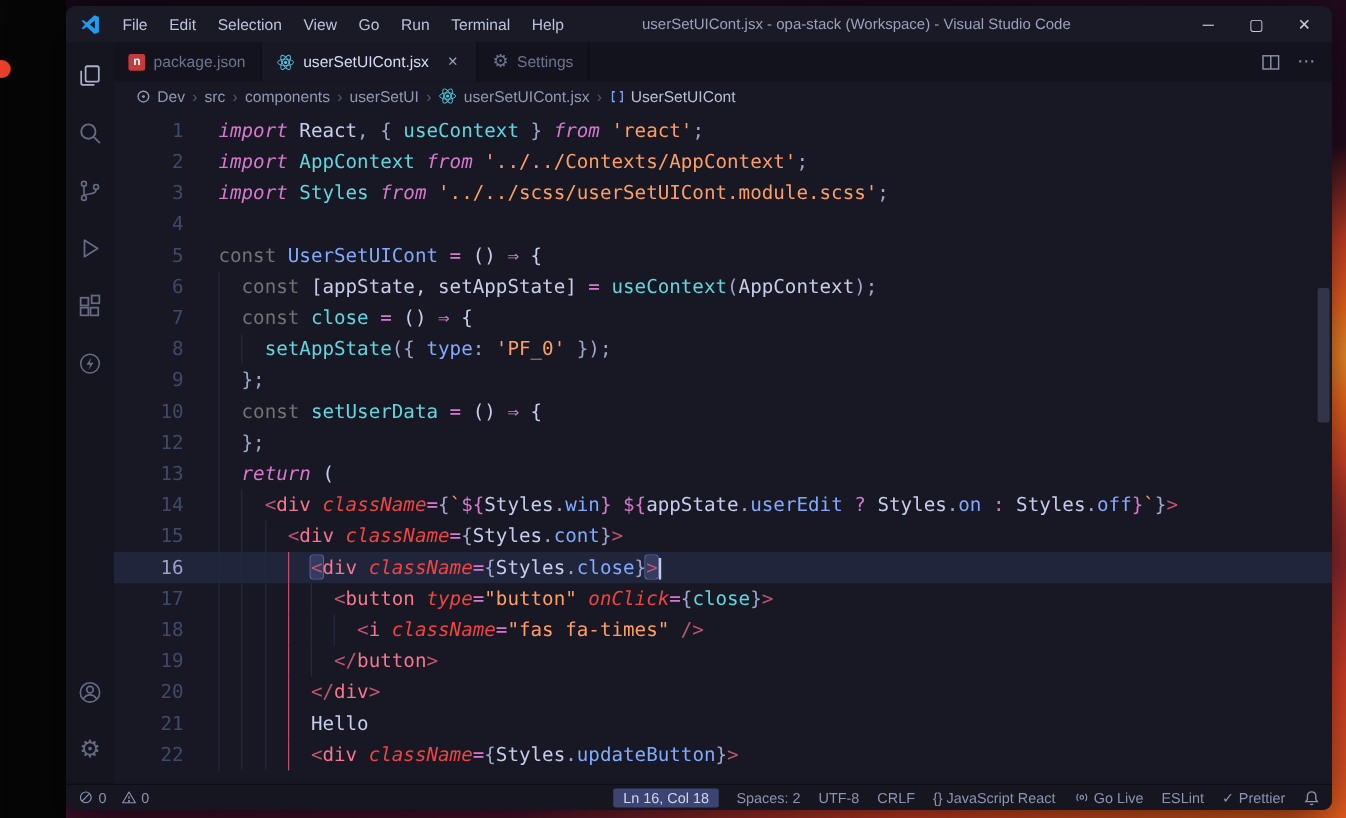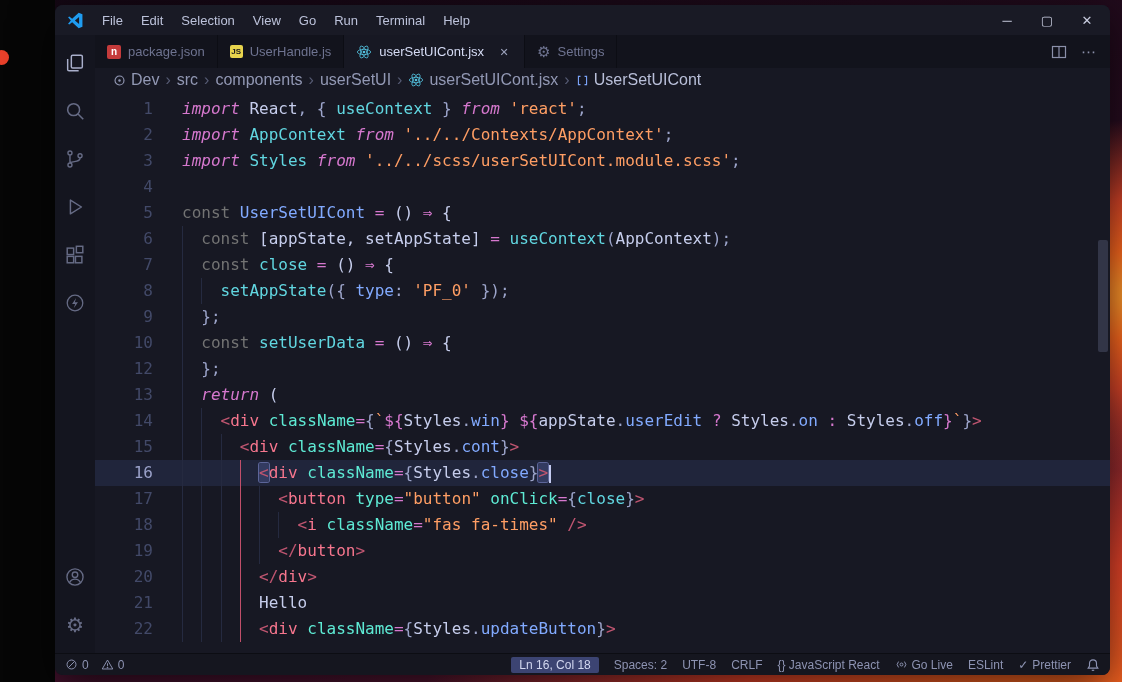--- a/index.html
+++ b/index.html
@@ -46,21 +46,21 @@
   .tab-close { margin-left:5px; font-size:11px; color:#9ba1bb; width:16px; height:16px; line-height:16px; text-align:center; border-radius:3px; }
   .tab-actions { margin-left:auto; display:flex; align-items:center; gap:14px; padding-right:14px; color:#8b90aa; }
   .icon { display:inline-flex; align-items:center; justify-content:center; }
   .fi { display:inline-flex; align-items:center; justify-content:center; font-weight:bold; border-radius:2px; }
   .fi.npm { width:14px; height:14px; background:#c53b3b; color:#fff; font-size:10px; }
   .fi.js  { width:13px; height:13px; background:#e8d44d; color:#1c1c1c; font-size:8px; }
   .glyph { font-size:15px; line-height:1; }
 
   
   .breadcrumbs { height:24px; flex:0 0 auto; display:flex; align-items:center; padding-left:16px;
-    font-size:16px; color:#9298b4; background:#171823; }
+    font-size:13px; color:#9298b4; background:#171823; }
   .crumb { display:flex; align-items:center; gap:5px; padding:0 2px; white-space:nowrap; }
   .crumb-sep { color:#565b74; margin:0 4px; }
   .crumb:last-child { color:#b9bfd9; }
 
   
   .editor { flex:1; position:relative; overflow:hidden; background:#171823; padding-top:4px; }
   .row { display:flex; height:26px; line-height:26px; font-family:"DejaVu Sans Mono",monospace; font-size:16px; white-space:pre; }
   .ln { width:73px; flex:0 0 73px; text-align:right; padding-right:15px; color:#424968; }
   .lc { position:relative; padding-left:14px; flex:1; }
   .row.current { background:#20253b; }
@@ -70,21 +70,21 @@
   .caret { display:inline-block; width:2px; height:18px; background:#c3caf0; vertical-align:middle; margin-left:1px; }
   .bm { background:#333b61; box-shadow:0 0 0 1px #5c6599; border-radius:2px; }
 
   .t-w  { color:#c6cdec; }
   .t-p  { color:#9da5cb; }
   .t-ki { color:#d678ce; font-style:italic; }
   .t-k  { color:#737373; }
   .t-pk { color:#d678ce; }
   .t-c  { color:#61d6e0; }
   .t-b  { color:#82aaff; }
-  .t-ai { color:#5eead4; }
+  .t-ai { color:#ef4444; font-style:italic; }
   .t-s  { color:#ff9e64; }
   .t-r  { color:#f7768e; }
   .t-rp { color:#bf5570; }
 
   .scrollbar { position:absolute; top:0; right:0; width:14px; height:100%; }
   .scroll-thumb { position:absolute; top:148px; right:2px; width:10px; height:112px; background:rgba(150,158,200,.22); border-radius:2px; }
 
   
   .statusbar { height:22px; flex:0 0 auto; background:#15161f; border-top:1px solid #0c0d13;
     display:flex; align-items:center; font-size:12px; color:#8d93b2; padding:0 10px; }
@@ -112,20 +112,21 @@
       <div class="menu-bar">
           <div class="menu-item">File</div>
           <div class="menu-item">Edit</div>
           <div class="menu-item">Selection</div>
           <div class="menu-item">View</div>
           <div class="menu-item">Go</div>
           <div class="menu-item">Run</div>
           <div class="menu-item">Terminal</div>
           <div class="menu-item">Help</div>
         </div>
+      <div class="window-title">userSetUICont.jsx - opa-stack (Workspace) - Visual Studio Code</div>
       <div class="window-controls">
         <span class="wc">─</span>
         <span class="wc">▢</span>
         <span class="wc">✕</span>
       </div>
     </div>
 
     <div class="content">
       <div class="activity-bar">
         <div style="display:flex;flex-direction:column;align-items:center;">
@@ -183,26 +184,20 @@
           </div>
       </div>
 
       <div class="editor-col">
         <div class="tabbar">
             <div class="tab">
               <span class="icon">
                 <span class="fi npm">n</span>
               </span>
               <span class="tab-label">package.json</span>
-            </div>
-            <div class="tab">
-              <span class="icon">
-                <span class="fi js">JS</span>
-              </span>
-              <span class="tab-label">UserHandle.js</span>
             </div>
             <div class="tab active">
               <span class="icon">
                 <svg width="16" height="16" viewBox="0 0 24 24" fill="none" stroke="#53c1de" stroke-width="1.2">
                   <circle cx="12" cy="12" r="2" fill="#53c1de" stroke="none"></circle>
                   <ellipse cx="12" cy="12" rx="10" ry="4"></ellipse>
                   <ellipse cx="12" cy="12" rx="10" ry="4" transform="rotate(60 12 12)"></ellipse>
                   <ellipse cx="12" cy="12" rx="10" ry="4" transform="rotate(120 12 12)"></ellipse>
                 </svg>
               </span>

